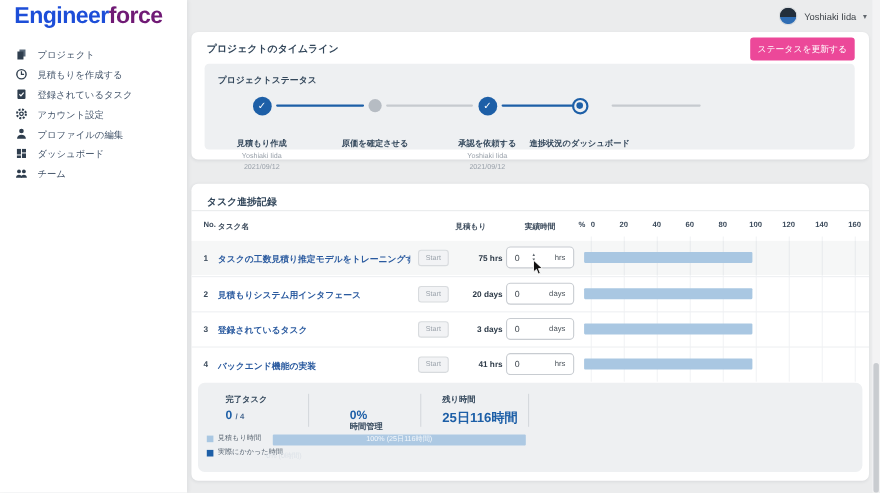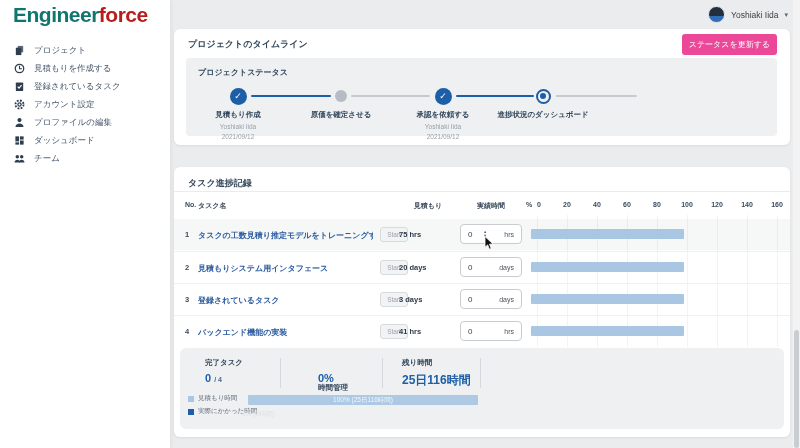--- a/index.html
+++ b/index.html
@@ -7,22 +7,22 @@
   body {
     position:relative; overflow:hidden;
     background:#ebeced;
     font-family:"Liberation Sans","DejaVu Sans",sans-serif;
     color:#33475b;
   }
   
   .sidebar { position:absolute; left:0; top:0; width:170px; height:448px; background:#ffffff;
              box-shadow:1px 0 4px rgba(30,40,60,.07); z-index:5; }
   .logo { position:absolute; left:13px; top:3px; font-size:21px; font-weight:bold; letter-spacing:-.5px; }
-  .logo .p1 { color:#0f766e; }
-  .logo .p2 { color:#b91c1c; }
+  .logo .p1 { color:#1d4ed8; }
+  .logo .p2 { color:#701a75; }
   .nav { position:absolute; top:42px; left:0; right:0; }
   .nav-item { display:flex; align-items:center; gap:9px; height:18px; padding:0 14px; cursor:pointer;text-align:center; }
   .nav-item svg { flex:0 0 auto; }
   .nav-label { font-size:8.5px; color:#43546a; white-space:nowrap; }
   
   .user-chip { position:absolute; right:12px; top:6px; display:flex; align-items:center; gap:6px; z-index:4; }
   .avatar { width:17px; height:17px; border-radius:50%;
             background:linear-gradient(180deg,#232f3c 58%,#2f6db4 58%); border:1px solid #d9dcdf; }
   .user-name { font-size:8.5px; color:#3a3f45; }
   .user-caret { font-size:7px; color:#60666c; }
@@ -40,21 +40,21 @@
                   background:#eef0f2; border-radius:4px; }
   .status-title { position:absolute; left:12px; top:9px; font-size:8px; font-weight:bold; color:#33475b; }
   .step { position:absolute; top:28px; width:106px; transform:translateX(-50%); text-align:center; }
   .dot-wrap { height:20px; display:flex; align-items:center; justify-content:center; }
   .dot-done { width:17px; height:17px; border-radius:50%; background:#1d5fa7; color:#fff;
               font-size:9px; font-weight:bold; display:flex; align-items:center; justify-content:center; }
   .dot-pending { width:12px; height:12px; border-radius:50%; background:#b6bcc3; }
   .dot-current { width:15px; height:15px; border-radius:50%; border:2px solid #1d5fa7;
                  display:flex; align-items:center; justify-content:center; background:#eef0f2; }
   .dot-current i { width:6px; height:6px; border-radius:50%; background:#1d5fa7; }
-  .step-label { margin-top:4px; font-size:7.5px; font-weight:bold; color:#33475b; }
+  .step-label { margin-top:20px; font-size:7.5px; font-weight:bold; color:#33475b; }
   .step-sub { margin-top:2px; font-size:6.5px; color:#99a1aa; line-height:1.5; }
   .connector { position:absolute; top:37px; height:2px; border-radius:1px; }
   .conn-blue { background:#1d5fa7; }
   .conn-gray { background:#c6cacf; }
   
   .card2-title { position:absolute; left:14px; top:10px; font-size:9px; font-weight:bold; }
   .card2-divider { position:absolute; left:0; right:0; top:24px; height:1px; background:#e9ebed; }
   .thead { position:absolute; left:0; right:0; top:34px; height:12px; font-size:7px; font-weight:bold; color:#3c4b5c; }
   .th { position:absolute; }
   .th-center { text-align:center; }
@@ -63,21 +63,21 @@
   .tick { position:absolute; transform:translateX(-50%); }
   .trow { position:absolute; left:0; right:0; height:31px; }
   .trow + .trow { border-top:1px solid #eef0f2; }
   .row-hl { background:rgba(40,60,80,.045); }
   .cell-no { position:absolute; left:11px; top:11px; font-size:7.5px; font-weight:bold; color:#3c4b5c; }
   .cell-name { position:absolute; left:24px; top:11px; font-size:8px; font-weight:bold; color:#2a5a9f;
                width:175px; white-space:nowrap; overflow:hidden; cursor:pointer; }
   .start-btn { position:absolute; left:206px; top:8px; width:28px; height:15px;
                background:#f2f3f5; border:1px solid #d8dbde; border-radius:3px;
                color:#9ba3ab; font-size:6.5px; cursor:pointer; font-family:inherit; }
-  .cell-est { position:absolute; left:225px; top:11px; width:58px; text-align:left;
+  .cell-est { position:absolute; left:225px; top:11px; width:58px; text-align:right;
               font-size:7.5px; font-weight:bold; color:#2d3a48; }
   .spinner { position:absolute; left:286px; top:5px; width:62px; height:20px;
              background:#fff; border:1px solid #c8ccd1; border-radius:4px;
              display:flex; align-items:center; padding:0 7px; }
   .spin-val { width:16px; border:none; outline:none; font-size:8px; color:#3a424a;
               font-family:inherit; background:transparent; }
   .spin-arrows { display:flex; flex-direction:column; font-size:4.5px; color:#5a626a; line-height:1;
                  margin-right:auto; cursor:pointer; }
   .spin-unit { margin-left:auto; font-size:7px; color:#4a525a; }
   .bar { position:absolute; left:357px; height:10px; top:10px; background:#a9c7e2; border-radius:1px; }
@@ -198,21 +198,21 @@
         </div>
       <div class="step-label">原価を確定させる</div>
     </div>
     <div class="step" style="left:257px;">
       <div class="dot-wrap">
           <span class="dot-done">✓</span>
         </div>
       <div class="step-label">承認を依頼する</div>
       <div class="step-sub"><span>Yoshiaki Iida</span><br><span>2021/09/12</span></div>
     </div>
-    <div class="step" style="left:357px;">
+    <div class="step" style="left:341px;">
       <div class="dot-wrap">
           <span class="dot-current">
             <i></i>
           </span>
         </div>
       <div class="step-label">進捗状況のダッシュボード</div>
     </div>
   </div>
 </div>
 

